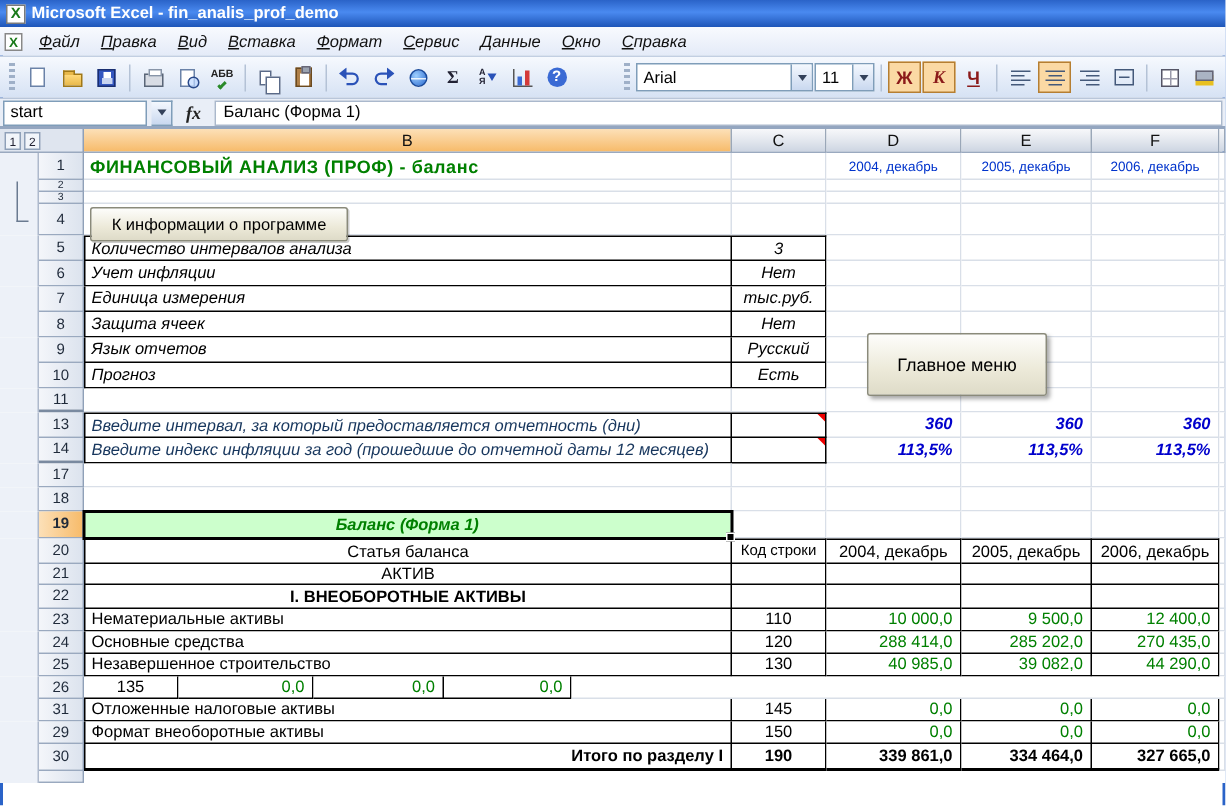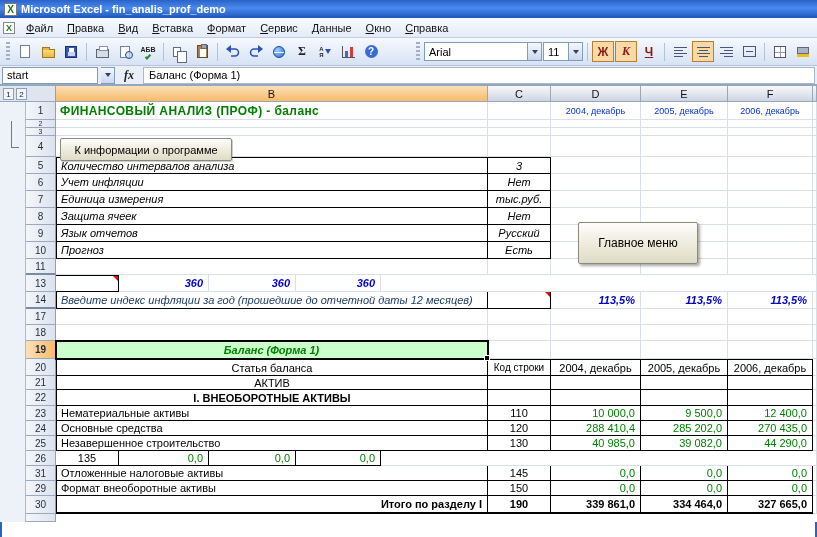--- a/index.html
+++ b/index.html
@@ -12,21 +12,21 @@
     display:flex; align-items:center; gap:4px; padding-left:4px; color:#fff;
     font-weight:bold; font-size:11px; }
   .xlicon { width:13px; height:13px; background:#fff; border:1px solid #7a7a7a;
     color:#1a7a1a; font:bold 10px/12px "Liberation Sans",sans-serif; text-align:center; }
 
   
   .menubar { height:20px; background:linear-gradient(#f8fafe,#e4ebf8); border-bottom:1px solid #c2cfe2;
     display:flex; align-items:center; padding-left:3px; font-size:11px; color:#111; }
   .wbicon { width:12px; height:12px; background:#fff; border:1px solid #888; color:#1a7a1a;
     font:bold 9px/11px "Liberation Sans",sans-serif; text-align:center; margin-right:4px; }
-  .menu-item { padding:8px 7px; white-space:nowrap; }
+  .menu-item { padding:8px 7px; white-space:nowrap;font-style:italic; }
   .menu-item::first-letter { text-decoration:underline; }
 
   
   .toolbar { height:28px; background:linear-gradient(#f6f9fe,#d6e2f4); border-bottom:1px solid #b9c6da;
     display:flex; align-items:center; padding:0 3px; gap:1px; }
   .grip { width:4px; height:20px; background:repeating-linear-gradient(180deg,#9fb0c8 0 2px,transparent 2px 4px); margin:0 3px; }
   .tsep { width:1px; height:18px; background:#b4c2d6; margin:0 3px; }
   .tbtn { width:22px; height:21px; display:flex; align-items:center; justify-content:center; border:1px solid transparent; }
   .tbtn.pressed { background:#fbd9a4; border:1px solid #b57e32; }
   .spacer { flex:1; }
@@ -420,20 +420,21 @@
         <div class="cell wC"></div>
       <div class="cell wD"></div>
         <div class="cell wE"></div>
       <div class="cell wF"></div>
         <div class="cell ws"></div>
     </div>
 
     <div class="r h17">
       <div class="og"></div>
       <div class="rn">13</div>
+      <div class="cell wB pL it bt bl br bb txt-navy">Введите интервал, за который предоставляется отчетность (дни)</div>
       <div class="cell wC bt br bb cmt">
           <span class="cmt-tri"></span>
         </div>
       <div class="cell wD pR it bd txt-blue">360</div>
       <div class="cell wE pR it bd txt-blue">360</div>
       <div class="cell wF pR it bd txt-blue">360</div>
       <div class="cell ws"></div>
     </div>
 
     <div class="r h17">
@@ -524,21 +525,21 @@
       <div class="cell wE pR txt-green br bb">9 500,0</div>
       <div class="cell wF pR txt-green br bb">12 400,0</div>
       <div class="cell ws"></div>
     </div>
 
     <div class="r h15">
       <div class="og"></div>
       <div class="rn">24</div>
       <div class="cell wB pL bl br bb">Основные средства</div>
       <div class="cell wC pC br bb">120</div>
-      <div class="cell wD pR txt-green br bb">288 410,4</div>
+      <div class="cell wD pR txt-green br bb">288 414,0</div>
       <div class="cell wE pR txt-green br bb">285 202,0</div>
       <div class="cell wF pR txt-green br bb">270 435,0</div>
       <div class="cell ws"></div>
     </div>
 
     <div class="r h15">
       <div class="og"></div>
       <div class="rn">25</div>
       <div class="cell wB pL bl br bb">Незавершенное строительство</div>
       <div class="cell wC pC br bb">130</div>

